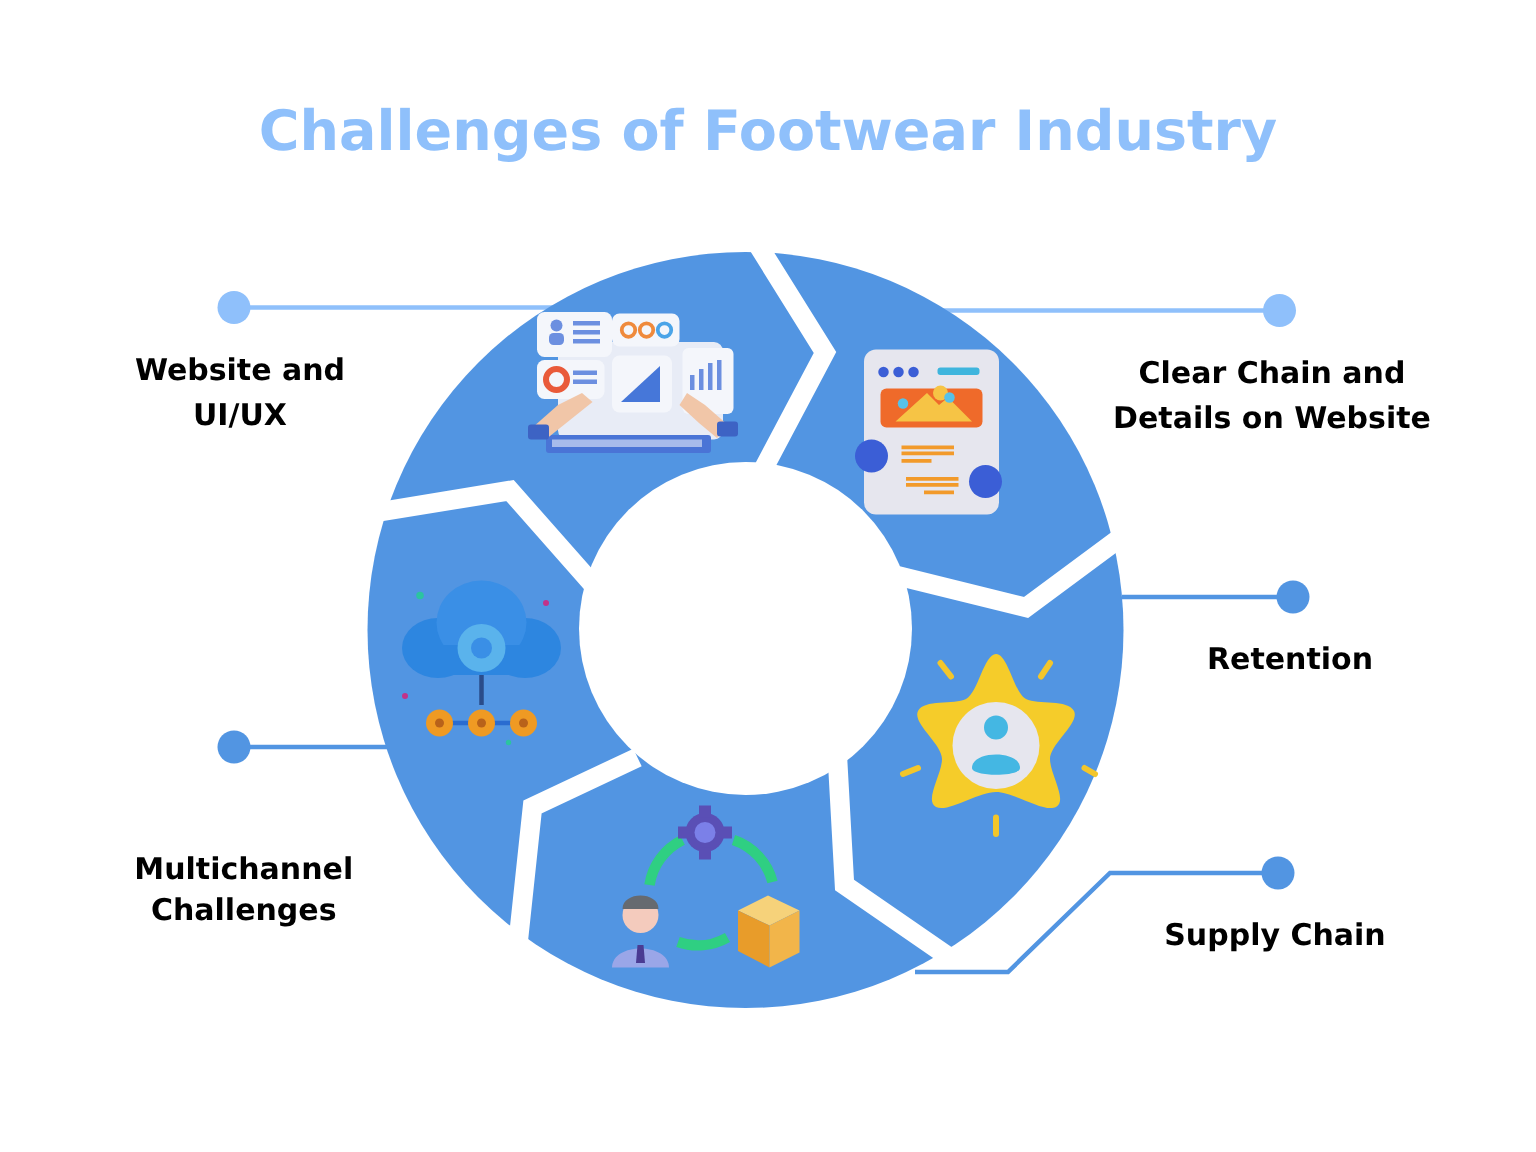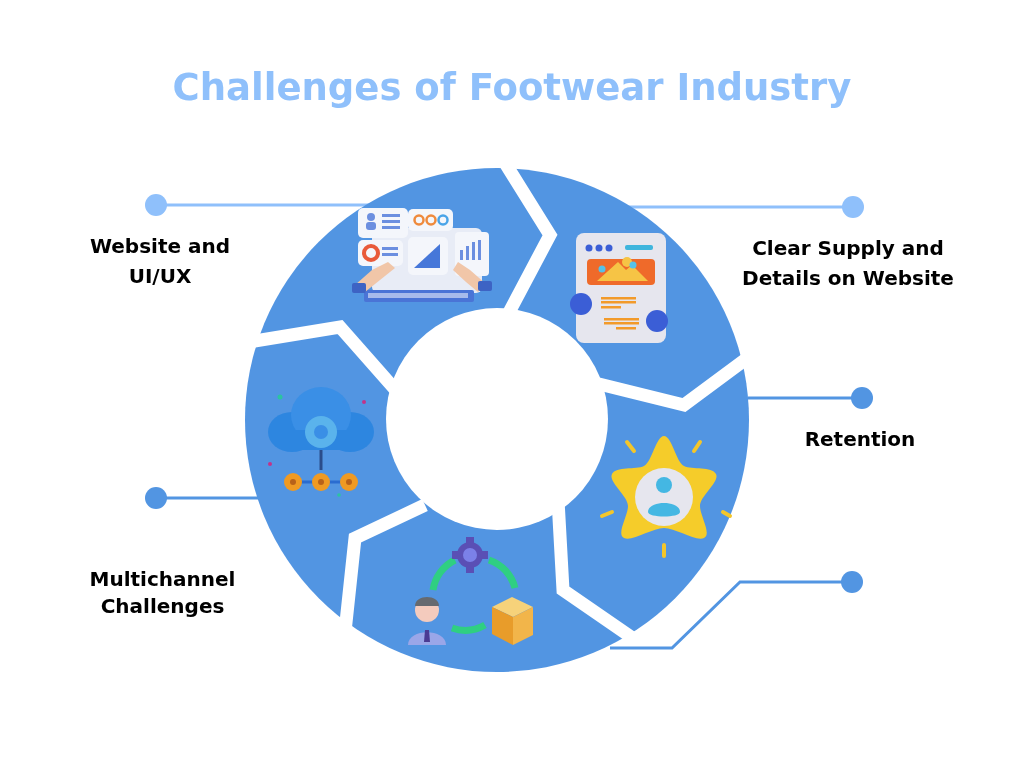--- a/index.html
+++ b/index.html
@@ -172,27 +172,28 @@
     <circle cx="339" cy="495" r="1.8" fill="#2bc4a0"></circle>
   </g>
 </svg>
 
 <div class="label" style="left:60px; top:231px; width:200px;">
   <div>Website and</div>
   <div>UI/UX</div>
 </div>
 
 <div class="label" style="left:718px; top:233px; width:260px;">
-  <div>Clear Supply and</div>
+  <div>Clear Chain and</div>
   <div>Details on Website</div>
 </div>
 
 <div class="label" style="left:770px; top:426px; width:180px; line-height:27px;">
   <div>Retention</div>
 </div>
 
 <div class="label" style="left:740px; top:610px; width:220px; line-height:27px;">
+  <div>Supply Chain</div>
 </div>
 
 <div class="label" style="left:55px; top:526px; width:215px; line-height:27px;margin-top:40px;">
   <div>Multichannel</div>
   <div>Challenges</div>
 </div>
 
 </body></html>

